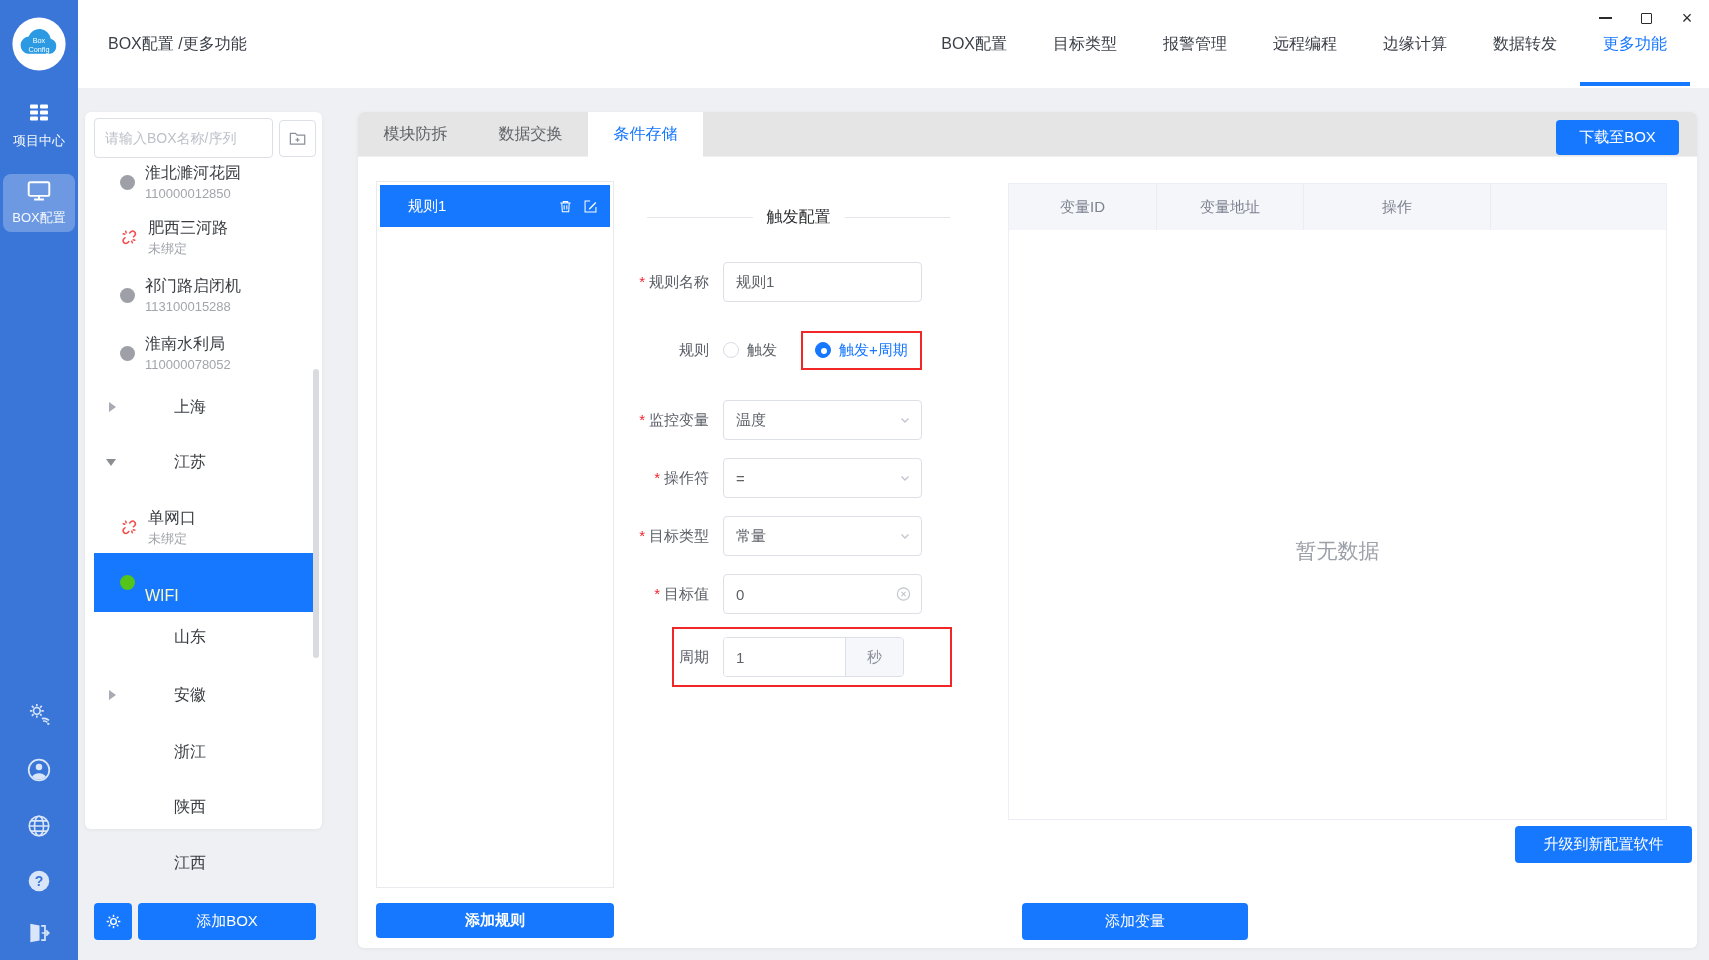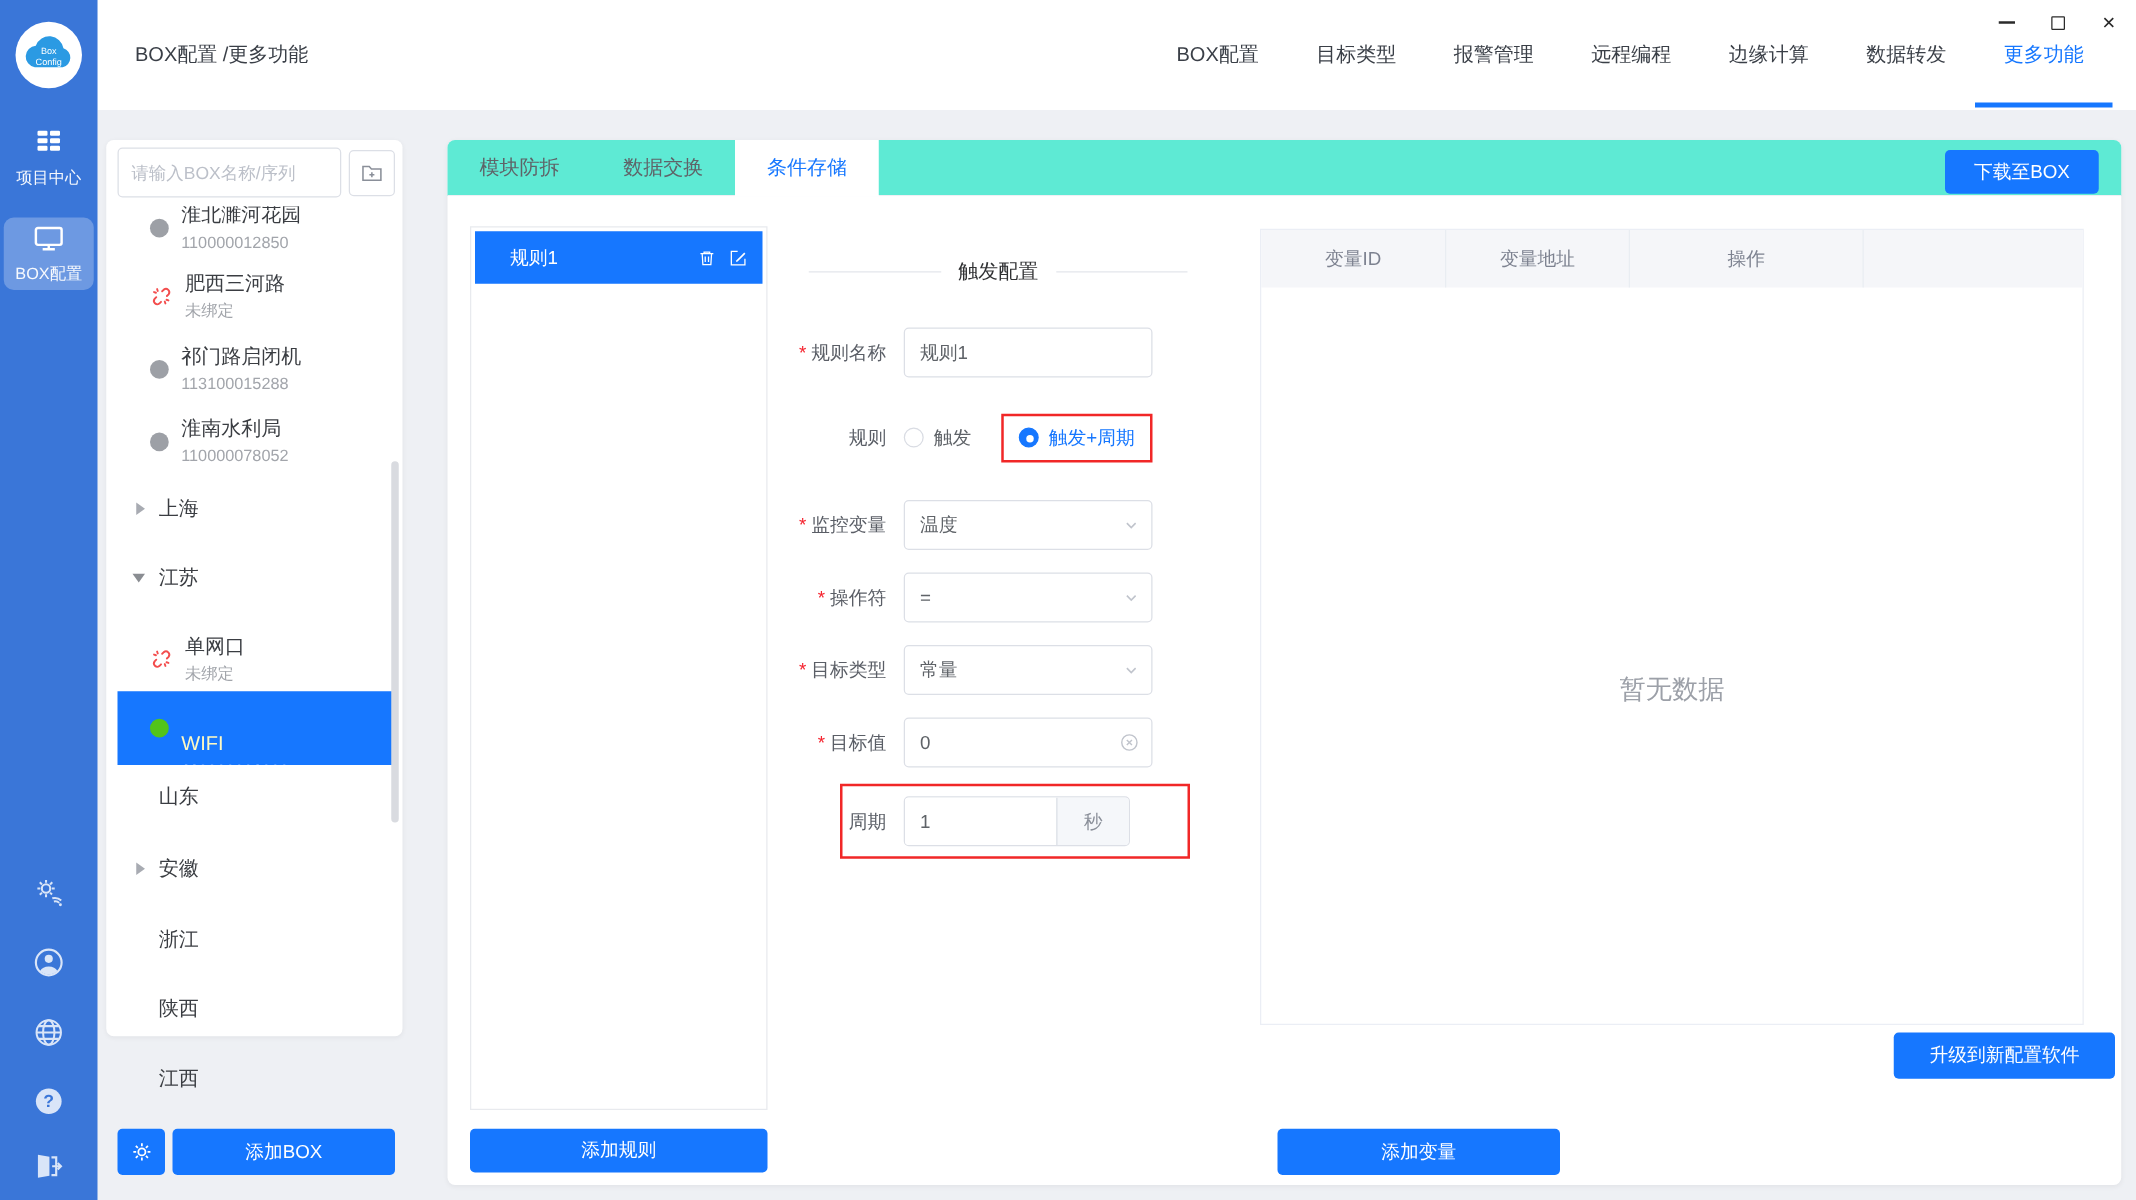--- a/index.html
+++ b/index.html
@@ -40,21 +40,21 @@
 
   
   .device-panel { left:85px; top:112px; width:237px; height:717px; }
   .dp-search { position:absolute; left:9px; top:6px; width:179px; height:40px; border:1px solid #dcdfe6;
                border-radius:4px; padding:0 10px; font-size:14px; color:#3a3f47; outline:none;
                font-family:"Liberation Sans","DejaVu Sans",sans-serif; }
   .dp-search::placeholder { color:#bcc0c9; }
   .dp-folder { position:absolute; left:194px; top:8px; width:37px; height:37px; border:1px solid #dcdfe6;
                border-radius:4px; background:#fff; display:flex; align-items:center; justify-content:center; cursor:pointer; }
   .dp-tree { position:absolute; left:0; top:53px; width:237px; height:731px; overflow:hidden; }
-  .tree-row { position:absolute; left:0; width:237px; cursor:pointer; }
+  .tree-row { position:absolute; left:0; width:237px; cursor:pointer;padding-left:47px; }
   .dev { height:54px; display:flex; align-items:center; gap:10px; padding-left:35px; }
   .dev .dot { width:15px; height:15px; border-radius:50%; background:#9da0a6; flex:none; }
   .dev .dot.online { background:#52c41a; }
   .dev-name { font-size:16px; line-height:20px; color:#3a3d42; }
   .dev-sub { font-size:13px; line-height:17px; color:#a2a5ab; margin-top:2px; }
   .tr0{top:-10px} .tr1{top:45px} .tr2{top:103px} .tr3{top:161px}
   .tr4{top:230px} .tr5{top:285px} .tr6{top:335px}
   .tr7{top:388px; left:9px; width:222px; height:59px; background:#1677ff; padding-left:26px;}
   .tr7 .dev-name { color:#fef9c3; font-weight:normal;margin-top:46px; }
   .tr7 .dev-sub { color:#fff; font-weight:600; }
@@ -63,33 +63,33 @@
   .grp-label { font-size:16px; color:#3a3d42; margin-left:42px; }
   .arrow { position:absolute; left:24px; width:0; height:0; }
   .arrow.right { border-left:7px solid #a8abb2; border-top:5px solid transparent; border-bottom:5px solid transparent; }
   .arrow.down  { border-top:7px solid #8a8d92; border-left:5px solid transparent; border-right:5px solid transparent; }
   .dp-scrollbar { position:absolute; right:3px; top:257px; width:6px; height:289px; background:#d9dbe0; border-radius:3px; cursor:pointer; }
   .dp-gear { position:absolute; left:9px; top:791px; width:38px; height:37px; }
   .dp-addbox { position:absolute; left:53px; top:791px; width:178px; height:37px; }
 
   
   .main-card { left:358px; top:112px; width:1339px; height:836px; }
-  .tabbar { position:absolute; left:0; top:0; width:1339px; height:45px; background:#5eead4;
+  .tabbar { position:absolute; left:0; top:0; width:1339px; height:45px; background:#e5e5e5;
             border-bottom:1px solid #eef0f4; border-radius:6px 6px 0 0; display:flex; }
   .tab { width:115px; height:45px; display:flex; align-items:center; justify-content:center;
          font-size:16px; color:#5f6368; cursor:pointer; }
   .tab.active { background:#fff; color:#1677ff; }
   .download-btn { position:absolute; right:18px; top:8px; width:123px; height:35px; }
 
   .rule-col { position:absolute; left:18px; top:69px; width:238px; height:707px; border:1px solid #e8eaee; }
   .rule-item { margin:3px; height:42px; background:#1677ff; color:#fff; display:flex; align-items:center;
                padding:0 12px 0 28px; font-size:15px; cursor:pointer; }
   .rule-icons { margin-left:auto; display:flex; gap:10px; align-items:center; }
   .rule-icons svg { cursor:pointer; display:block; }
-  .add-rule-btn { position:absolute; left:18px; top:791px; width:238px; height:35px; }
+  .add-rule-btn { position:absolute; left:18px; top:791px; width:238px; height:35px;font-weight:bold; }
 
   
   .form-divider { position:absolute; left:289px; top:95px; width:303px; display:flex; align-items:center; gap:14px; }
   .form-divider .line { flex:1; height:1px; background:#e3e6eb; }
   .form-divider .txt { font-size:16px; color:#303133; }
   .frm-row { position:absolute; left:230px; height:40px; display:flex; align-items:center; }
   .frm-label { width:135px; text-align:right; padding-right:14px; font-size:15px; color:#5a5e66; flex:none; }
   .frm-label.req::before { content:"*"; color:#f5222d; margin-right:4px; }
   .row-name{top:150px} .row-rule{top:218px} .row-mon{top:288px} .row-op{top:346px}
   .row-type{top:404px} .row-val{top:462px} .row-per{top:525px}

